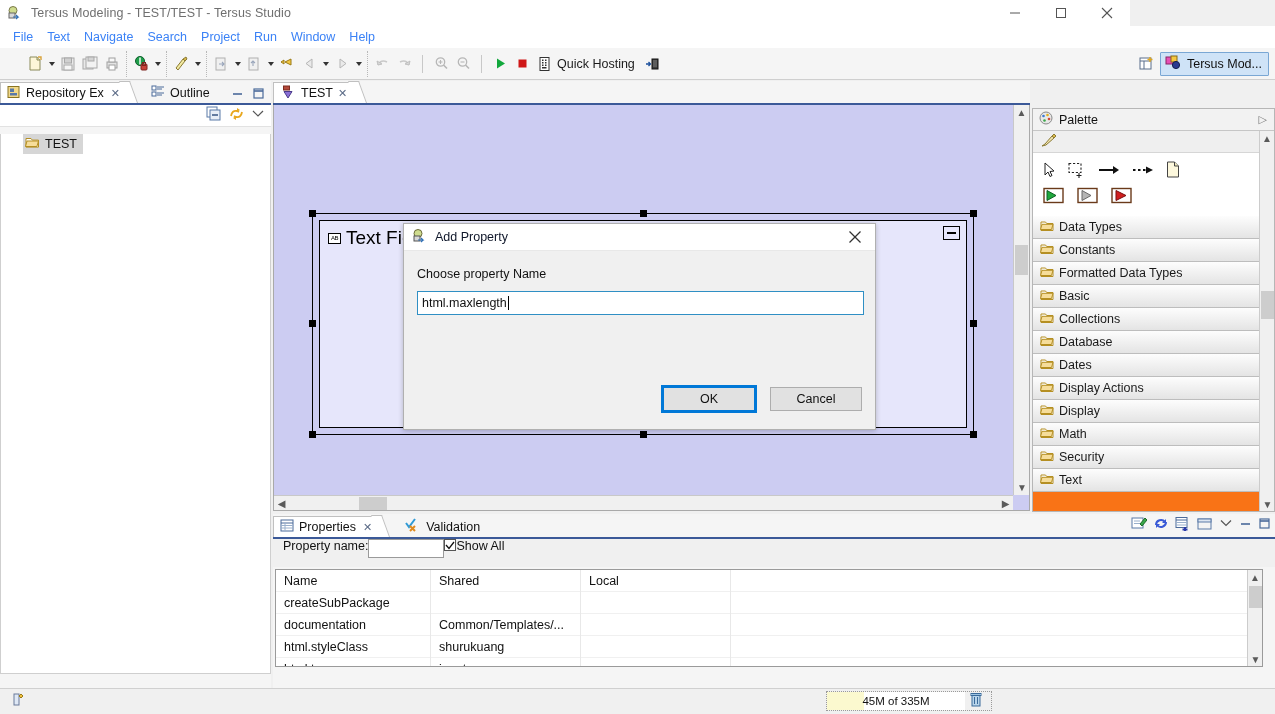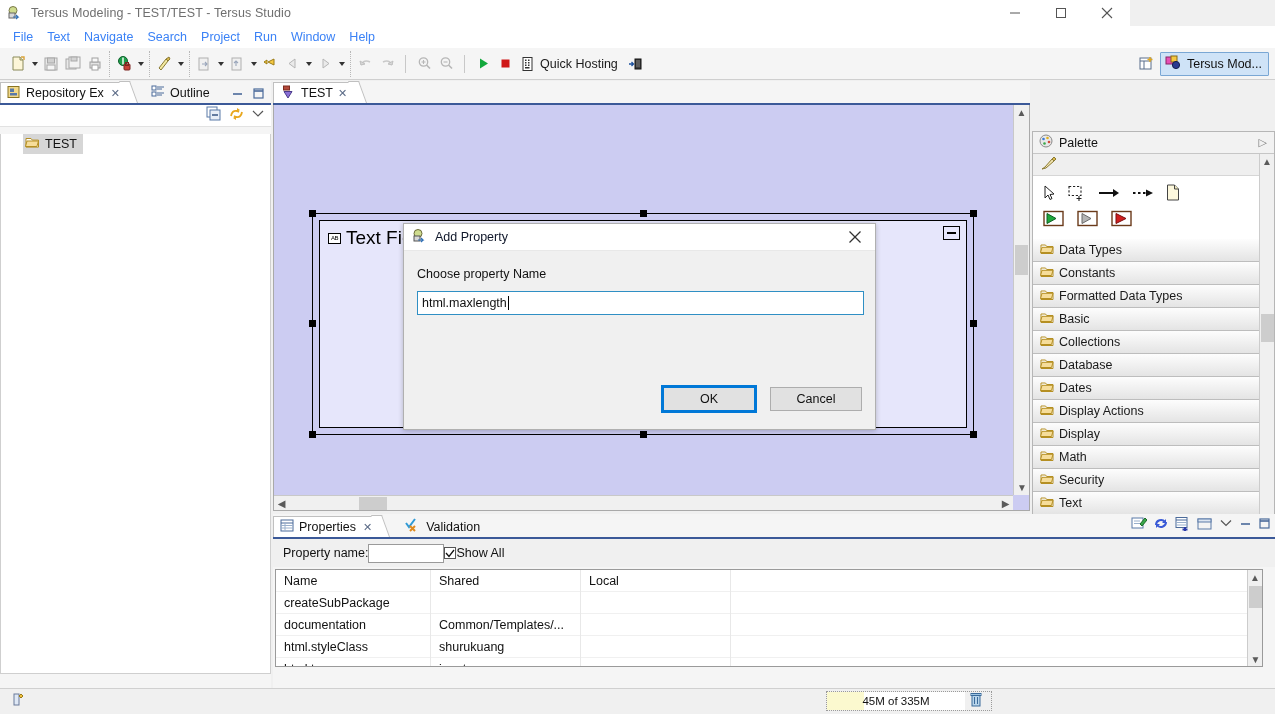--- a/index.html
+++ b/index.html
@@ -32,21 +32,21 @@
   .menubar {
     position: absolute; left: 0; top: 26px; width: 1275px; height: 22px;
     background: #ffffff; display: flex; align-items: center; padding-left: 6px;
   }
   .menubar .mi { padding: 2px 7px; color: #3b82f6; font-size: 12.5px; }
 
   
   .toolbar {
     position: absolute; left: 0; top: 48px; width: 1275px; height: 32px;
     background: #f5f5f5; border-bottom: 1px solid #cfcfcf;
-    display: flex; align-items: center; padding-left: 4px;
+    display: flex; align-items: center; padding-left: 21px;
   }
   .tgrp { display: flex; align-items: center; height: 26px; padding: 0 3px;
     border-left: 1px dotted #b8b8b8; }
   .tgrp.first { border-left: none; }
   .tbtn { width: 22px; height: 24px; display: flex; align-items: center; justify-content: center; }
   .tarrow { width: 11px; height: 24px; display: flex; align-items: center; justify-content: center; }
   .tarrow i { width:0;height:0;border-left:3.5px solid transparent;border-right:3.5px solid transparent;
     border-top:4px solid #333; display:block; }
   .tsep { width: 1px; height: 18px; background: #c8c8c8; margin: 0 4px; }
   .qh-text { font-size: 12.5px; color: #1a1a1a; margin: 0 6px 0 2px; white-space: nowrap; }
@@ -116,41 +116,41 @@
 
   .vscroll { position:absolute; right:0; top:0; width:16px; bottom:15px; background:#f0f0f0;
     border-left:1px solid #c8c8c8; }
   .hscroll { position:absolute; left:0; right:16px; bottom:0; height:15px; background:#f0f0f0;
     border-top:1px solid #c8c8c8; }
   .sb-arrow { display:flex; align-items:center; justify-content:center; color:#5a5a5a; font-size:10px; }
   .sb-thumb { position:absolute; background:#cdcdcd; }
 
   
   .palette { position:absolute; left:1032px; top:108px; width:243px; height:404px;
-    background:#404040; border:1px solid #b6b6b6;margin-top:23px; }
+    background:#f97316; border:1px solid #b6b6b6; }
   .pal-head { height:22px; background:#f2f2f2; display:flex; align-items:center; gap:6px;
     padding-left:6px; border-bottom:1px solid #c6c6c6; font-size:12.5px; color:#111; }
   .pal-head .pal-arrow { margin-left:auto; margin-right:7px; color:#777; font-size:11px; }
   .pal-body { position:relative; height: 380px; overflow:hidden; }
   .pal-toolhdr { height:22px; background:#efefef; border-bottom:1px solid #d6d6d6;
     display:flex; align-items:center; padding-left:7px; }
   .pal-tools { background:#fff; padding:5px 6px 6px 6px; }
   .pal-toolrow { display:flex; align-items:center; gap:12px; height:26px; padding-left:4px; }
   .pal-cat { height:23px; display:flex; align-items:center; gap:5px; padding-left:7px;
     font-size:12.5px; color:#1a1a1a;
     background: linear-gradient(#fdfdfd, #e4e4e4); border-bottom:1px solid #bdbdbd; }
   .pal-scroll { position:absolute; right:0; top:0; width:15px; bottom:0; background:#f0f0f0;
     border-left:1px solid #cccccc; }
 
   
   .propsview { position:absolute; left:273px; top:514px; width:1002px; height:174px; background:#f5f5f5; }
   .props-tabrow { height:23px; display:flex; align-items:flex-end; position:relative; }
   .props-tools { position:absolute; right:4px; top:2px; display:flex; align-items:center; gap:6px; }
   .props-underline { height:2px; background:#3b5998; width:1002px; }
-  .props-filter { height:28px; display:flex; align-items:center; gap:0; padding-left:10px;
+  .props-filter { height:28px; display:flex; gap:0; padding-left:10px;
     background:#f0f0f0; }
   .props-filter label { font-size:12.5px; color:#111; }
   .pf-input { width:76px; height:19px; background:#fff; border:1px solid #9a9a9a; }
   .chk { width:12px; height:12px; border:1px solid #555; background:#fff; display:flex;
     align-items:center; justify-content:center; }
   .chk svg { display:block; }
   .ptable { position:relative; margin: 2px 0 0 2px; width: 988px; height: 98px;
     background:#fff; border:1px solid #9a9a9a; overflow:hidden; }
   .prow { display:flex; height:22px; align-items:center; border-bottom:1px solid #f0f0f0; }
   .pcell { font-size:12.5px; color:#111; padding-left:8px; height:22px; line-height:22px;

